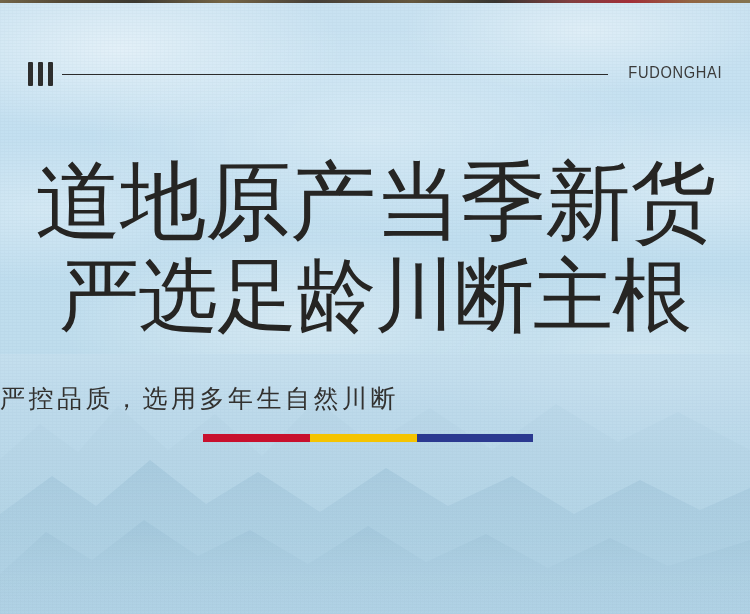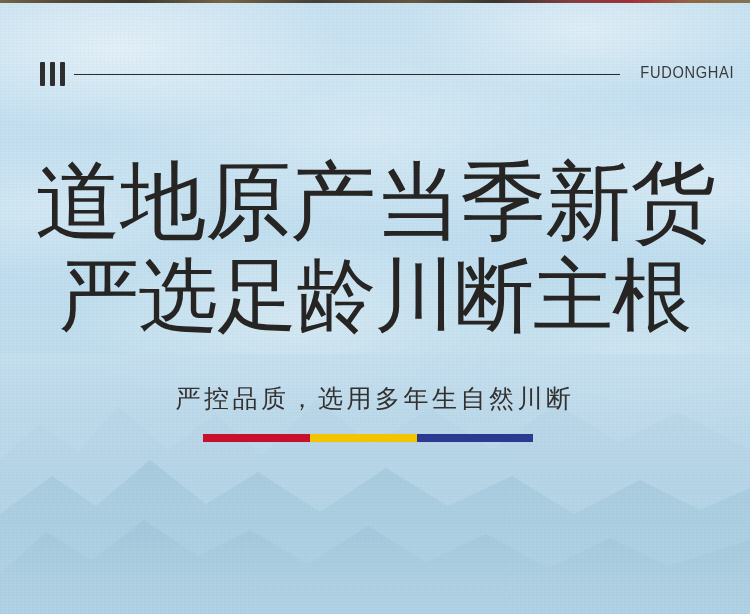--- a/index.html
+++ b/index.html
@@ -86,21 +86,21 @@
       #6b5a3a 0%, #4a3c26 8%, #2f2a20 18%, #6e5a36 30%,
       #3a3128 42%, #5c4b2e 55%, #2a2620 66%, #7a3030 76%,
       #9e1f28 84%, #8c5a33 92%, #7d6a42 100%);
     opacity: .92;
   }
 
   
   .header {
     position: absolute;
     top: 58px;
-    left: 40px;
+    left: 28px;
     width: 694px;
     height: 32px;
     text-decoration: underline;
   }
   .logo-mark {
     position: absolute;
     left: 0;
     top: 4px;
     display: flex;
     gap: 5px;
@@ -159,21 +159,21 @@
     white-space: nowrap;
     text-align: center;
   }
 
   
   .subtitle {
     position: absolute;
     top: 381px;
     left: 0;
     width: 750px;
-    text-align: center;
+    text-align: left;
     font-family: "Liberation Sans", sans-serif;
     font-size: 25px;
     line-height: 34px;
     letter-spacing: 3.5px;
     color: #32312f;
     white-space: nowrap;
   }
 
   
   .color-rule {

